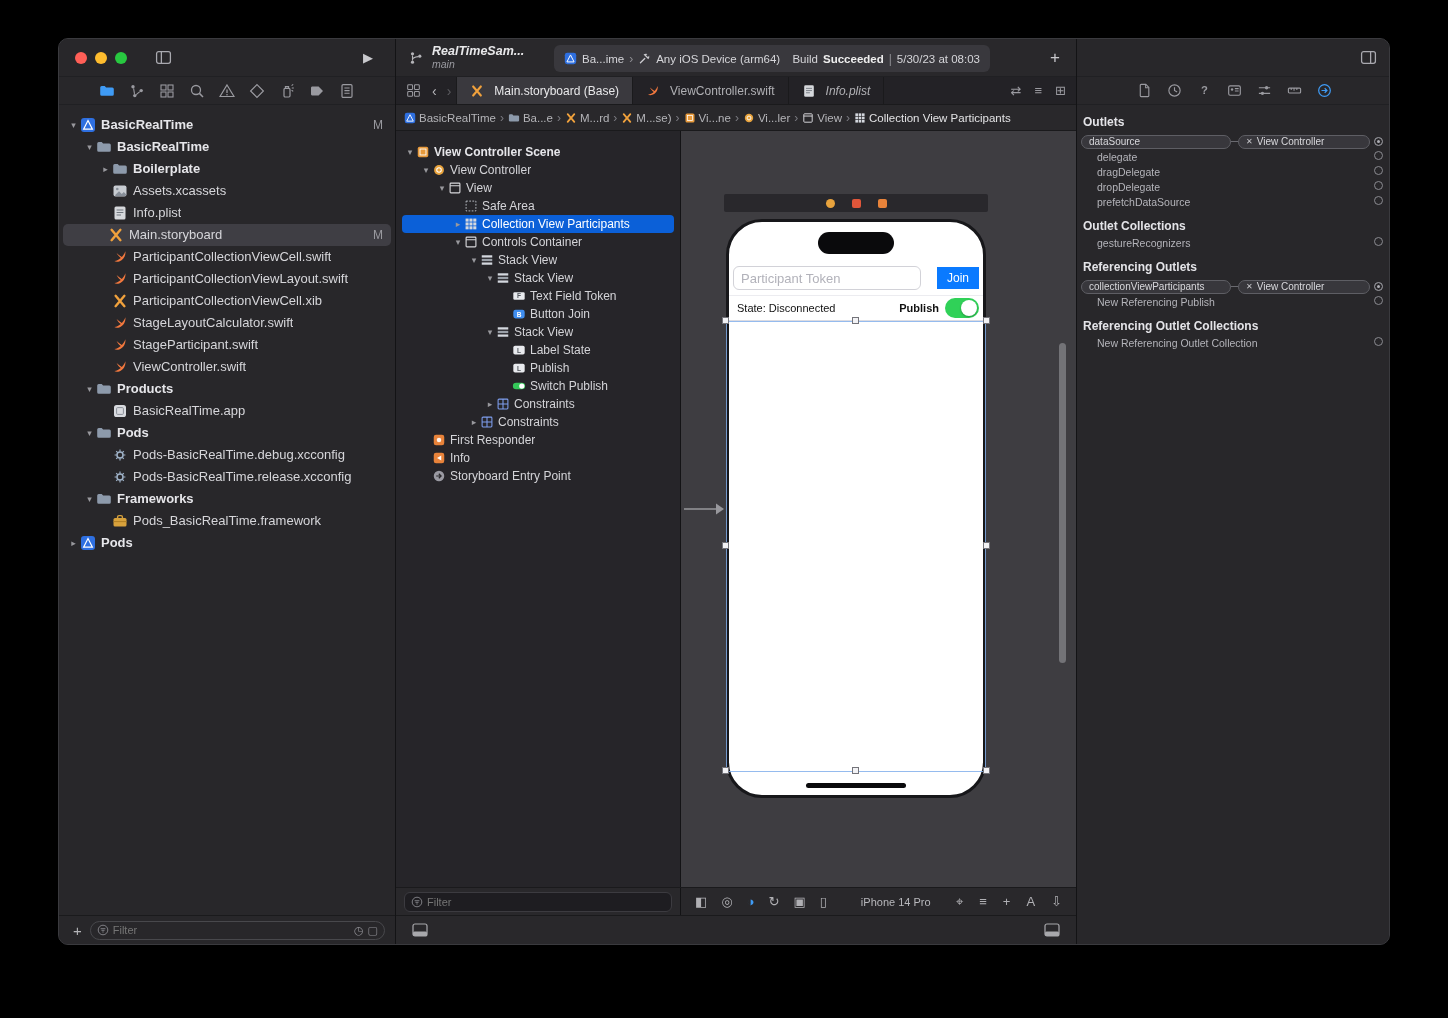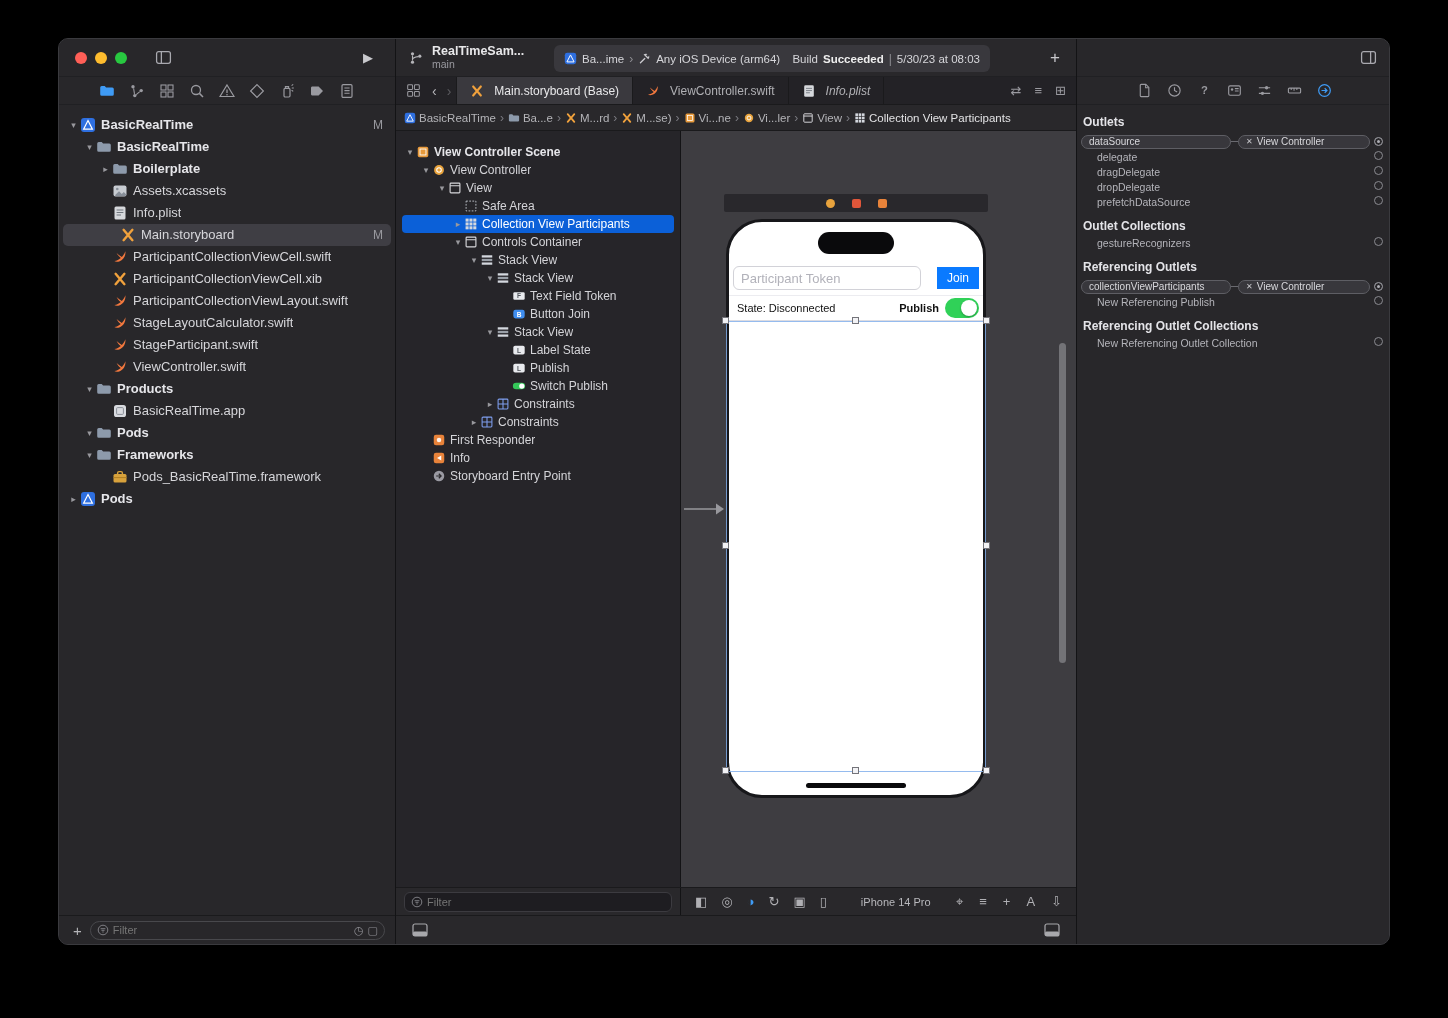--- a/index.html
+++ b/index.html
@@ -34,21 +34,21 @@
 .filter-field { flex:1; height:19px; border:1px solid #48484c; border-radius:10px; display:flex; align-items:center; padding:0 6px; gap:4px; color:#8e8e93; }
 .filter-field svg { width:12px; height:12px; flex:none; }
 .filter-field input { flex:1; background:transparent; border:none; outline:none; color:#cfcfd2; font-size:11px; min-width:0; }
 .ff-ic { font-size:11px; color:#8e8e93; line-height:1; }
 
 
 .panel-center { width:680px; display:flex; flex-direction:column; background:#29282b; flex:none; position:relative; }
 .toolbar { height:38px; border-bottom:1px solid #202023; display:flex; align-items:center; padding:0 12px; position:relative; }
 .branch-ic { width:16px; height:16px; color:#b4b4b8; margin-right:8px; flex:none; }
 .branch-ic svg{width:100%;height:100%;}
-.proj-title { line-height:1.1; }
+.proj-title { line-height:1.1;font-style:italic; }
 .proj-title .pname { font-size:12.5px; font-weight:bold; color:#e8e8ea; }
 .proj-title .pbranch { font-size:10.5px; color:#9a9aa0; }
 .status-pill { position:absolute; left:158px; top:6px; width:436px; height:27px; background:#39383d; border-radius:6px; display:flex; align-items:center; padding:0 10px; font-size:11.5px; color:#d6d6da; gap:5px; }
 .status-pill .sep { color:#8e8e93; font-size:12px; }
 .status-pill .spacer { flex:1; }
 .status-pill b { font-weight:bold; color:#eee; }
 .mini-ic { width:13px; height:13px; display:inline-flex; flex:none; }
 .mini-ic svg{width:100%;height:100%;}
 .lib-plus { position:absolute; right:16px; font-size:17px; color:#c9c9cd; }
 .tabbar { height:28px; background:#232226; border-bottom:1px solid #1a1a1c; display:flex; align-items:stretch; position:relative; }
@@ -250,21 +250,21 @@
         <div class="trow" style="padding-left:36px">
           <span class="chev"></span>
           <span class="ic ">
             <svg viewBox="0 0 16 16">
               <rect x="2.5" y="1.5" width="11" height="13" rx="1.5" fill="#d6d8dc"></rect>
               <path d="M4.6 5 h6.8 M4.6 7.5 h6.8 M4.6 10 h4.4" stroke="#70767e" stroke-width="1"></path>
             </svg>
           </span>
           <span class="tlbl">Info.plist</span>
         </div>
-        <div class="trow sel" style="padding-left:44px">
+        <div class="trow sel" style="padding-left:32px">
           <span class="chev"></span>
           <span class="ic ">
             <svg viewBox="0 0 16 16">
               <path d="M3.6 2.8 L12.4 13.2 M12.4 2.8 L3.6 13.2" stroke="#f0a13c" stroke-width="2.4" stroke-linecap="round" fill="none"></path>
             </svg>
           </span>
           <span class="tlbl">Main.storyboard</span>
           <span class="badge">M</span>
         </div>
         <div class="trow" style="padding-left:36px">
@@ -273,33 +273,33 @@
             <svg viewBox="0 0 16 16">
               <path d="M13.4 2.2 C13.8 6.8 11.6 10.8 7.2 12.4 C5.2 13.1 3.3 12.8 2.4 12.1 C4.8 11.7 7 10.6 8.8 9 C6.9 7.6 5.4 5.6 4.6 3.9 C6.4 5.6 8.2 7 9.9 7.9 C11.5 6.1 12.7 4.1 13.4 2.2 Z" fill="#f2783e"></path>
             </svg>
           </span>
           <span class="tlbl">ParticipantCollectionViewCell.swift</span>
         </div>
         <div class="trow" style="padding-left:36px">
           <span class="chev"></span>
           <span class="ic ">
             <svg viewBox="0 0 16 16">
+              <path d="M13.4 2.2 C13.8 6.8 11.6 10.8 7.2 12.4 C5.2 13.1 3.3 12.8 2.4 12.1 C4.8 11.7 7 10.6 8.8 9 C6.9 7.6 5.4 5.6 4.6 3.9 C6.4 5.6 8.2 7 9.9 7.9 C11.5 6.1 12.7 4.1 13.4 2.2 Z" fill="#f2783e"></path>
+            </svg>
+          </span>
+          <span class="tlbl">ParticipantCollectionViewLayout.swift</span>
+        </div>
+        <div class="trow" style="padding-left:36px">
+          <span class="chev"></span>
+          <span class="ic ">
+            <svg viewBox="0 0 16 16">
               <path d="M3.6 2.8 L12.4 13.2 M12.4 2.8 L3.6 13.2" stroke="#f0a13c" stroke-width="2.4" stroke-linecap="round" fill="none"></path>
             </svg>
           </span>
           <span class="tlbl">ParticipantCollectionViewCell.xib</span>
-        </div>
-        <div class="trow" style="padding-left:36px">
-          <span class="chev"></span>
-          <span class="ic ">
-            <svg viewBox="0 0 16 16">
-              <path d="M13.4 2.2 C13.8 6.8 11.6 10.8 7.2 12.4 C5.2 13.1 3.3 12.8 2.4 12.1 C4.8 11.7 7 10.6 8.8 9 C6.9 7.6 5.4 5.6 4.6 3.9 C6.4 5.6 8.2 7 9.9 7.9 C11.5 6.1 12.7 4.1 13.4 2.2 Z" fill="#f2783e"></path>
-            </svg>
-          </span>
-          <span class="tlbl">ParticipantCollectionViewLayout.swift</span>
         </div>
         <div class="trow" style="padding-left:36px">
           <span class="chev"></span>
           <span class="ic ">
             <svg viewBox="0 0 16 16">
               <path d="M13.4 2.2 C13.8 6.8 11.6 10.8 7.2 12.4 C5.2 13.1 3.3 12.8 2.4 12.1 C4.8 11.7 7 10.6 8.8 9 C6.9 7.6 5.4 5.6 4.6 3.9 C6.4 5.6 8.2 7 9.9 7.9 C11.5 6.1 12.7 4.1 13.4 2.2 Z" fill="#f2783e"></path>
             </svg>
           </span>
           <span class="tlbl">StageLayoutCalculator.swift</span>
         </div>
@@ -341,20 +341,40 @@
           <span class="tlbl">BasicRealTime.app</span>
         </div>
         <div class="trow bold" style="padding-left:20px">
           <span class="chev">▾</span>
           <span class="ic ">
             <svg viewBox="0 0 16 16">
               <path d="M1.2 4.6 Q1.2 3.1 2.7 3.1 h3 l1.4 1.5 h6.2 q1.5 0 1.5 1.5 v5.2 q0 1.5 -1.5 1.5 H2.7 q-1.5 0 -1.5 -1.5 Z" fill="#8d9aab"></path>
             </svg>
           </span>
           <span class="tlbl">Pods</span>
+        </div>
+        <div class="trow" style="padding-left:36px">
+          <span class="chev"></span>
+          <span class="ic ">
+            <svg viewBox="0 0 16 16">
+              <circle cx="8" cy="8" r="3" fill="none" stroke="#9fb2c8" stroke-width="1.5"></circle>
+              <path d="M8 2.6 v2.2 M8 11.2 v2.2 M2.6 8 h2.2 M11.2 8 h2.2 M4.2 4.2 l1.5 1.5 M10.3 10.3 l1.5 1.5 M11.8 4.2 l-1.5 1.5 M5.7 10.3 l-1.5 1.5" stroke="#9fb2c8" stroke-width="1.2"></path>
+            </svg>
+          </span>
+          <span class="tlbl">Pods-BasicRealTime.debug.xcconfig</span>
+        </div>
+        <div class="trow" style="padding-left:36px">
+          <span class="chev"></span>
+          <span class="ic ">
+            <svg viewBox="0 0 16 16">
+              <circle cx="8" cy="8" r="3" fill="none" stroke="#9fb2c8" stroke-width="1.5"></circle>
+              <path d="M8 2.6 v2.2 M8 11.2 v2.2 M2.6 8 h2.2 M11.2 8 h2.2 M4.2 4.2 l1.5 1.5 M10.3 10.3 l1.5 1.5 M11.8 4.2 l-1.5 1.5 M5.7 10.3 l-1.5 1.5" stroke="#9fb2c8" stroke-width="1.2"></path>
+            </svg>
+          </span>
+          <span class="tlbl">Pods-BasicRealTime.release.xcconfig</span>
         </div>
         <div class="trow bold" style="padding-left:20px">
           <span class="chev">▾</span>
           <span class="ic ">
             <svg viewBox="0 0 16 16">
               <path d="M1.2 4.6 Q1.2 3.1 2.7 3.1 h3 l1.4 1.5 h6.2 q1.5 0 1.5 1.5 v5.2 q0 1.5 -1.5 1.5 H2.7 q-1.5 0 -1.5 -1.5 Z" fill="#8d9aab"></path>
             </svg>
           </span>
           <span class="tlbl">Frameworks</span>
         </div>

